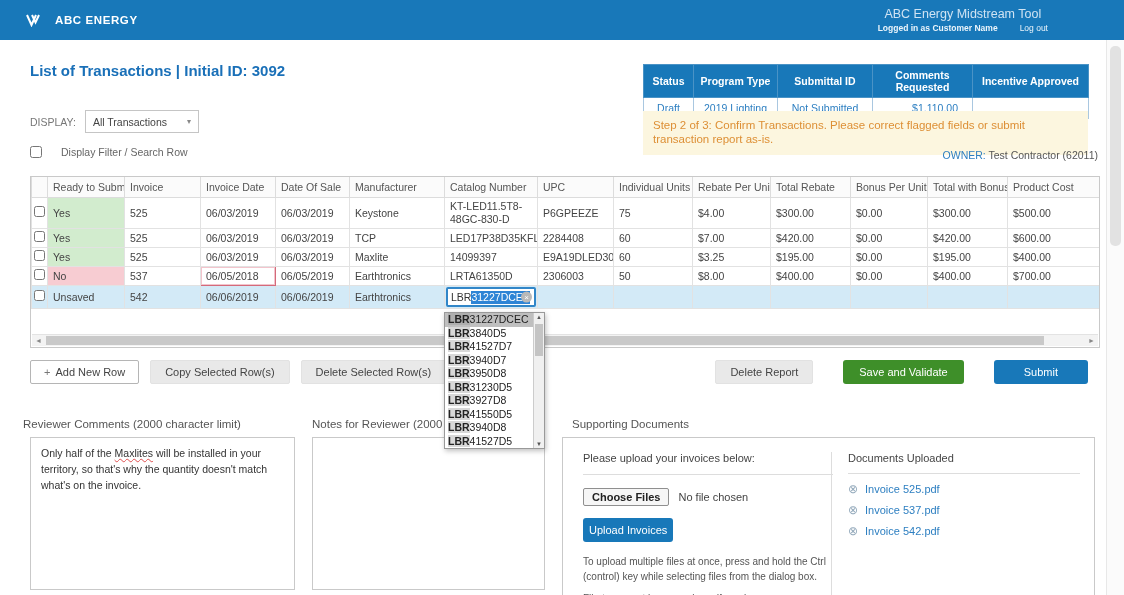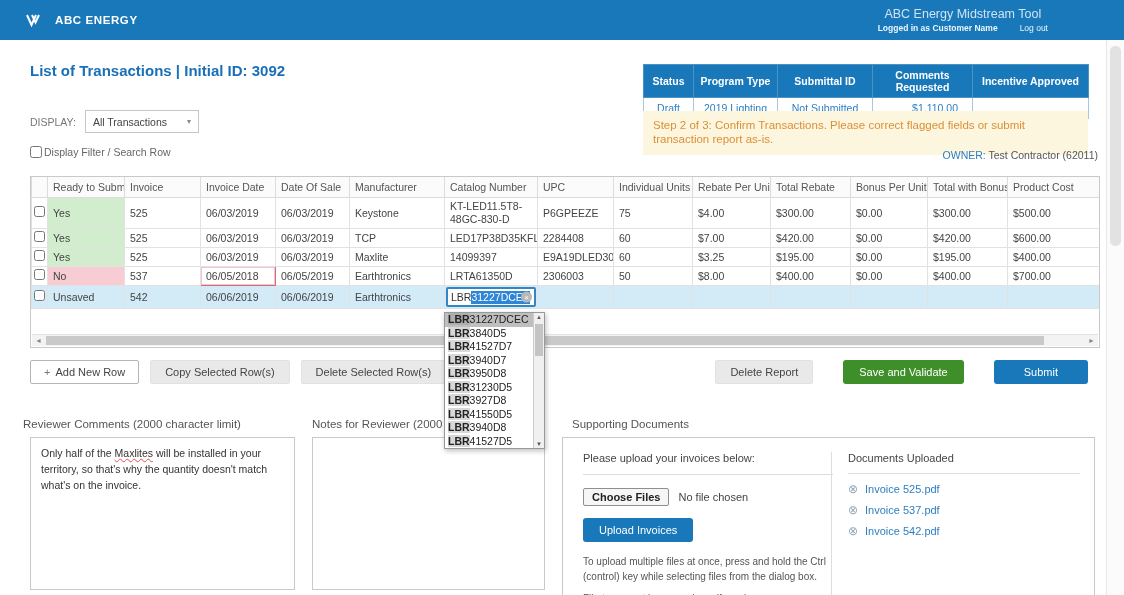--- a/index.html
+++ b/index.html
@@ -35,21 +35,21 @@
   .step-alert { position:absolute; left:643px; top:111px; width:445px; background:#fcf6df;
     color:#dd8f35; font-size:11.5px; padding:8px 10px; line-height:1.2; }
 
   
   .display-row { position:absolute; left:30px; top:110px; display:flex; align-items:center; gap:9px;
     font-size:10.5px; color:#777; }
   .select-box { width:114px; height:23px; border:1px solid #c5c5c5; background:#fff; display:flex;
     align-items:center; justify-content:space-between; padding:0 7px; font-size:10.5px; color:#444; }
   .caret { color:#888; font-size:8px; }
 
-  .filter-row { position:absolute; left:30px; top:146px; display:flex; align-items:center; gap:2px;
+  .filter-row { position:absolute; left:30px; top:146px; display:flex; align-items:center; gap:19px;
     font-size:10.5px; color:#666; }
   .filter-row input { width:12px; height:12px; margin:0; }
   .owner { position:absolute; right:26px; top:149px; font-size:10.5px; }
   .owner-label { color:#2d7fc1; }
   .owner-value { color:#555; }
 
   
   .grid-wrap { position:absolute; left:30px; top:176px; width:1070px; height:172px;
     border:1px solid #c9c9c9; overflow:hidden; background:#fff; }
   table.grid { border-collapse:collapse; table-layout:fixed; width:1070px; font-size:10.5px; color:#444; }
@@ -115,21 +115,21 @@
   .box-notes { left:312px; width:233px; height:153px; }
   .misspelled { text-decoration:underline wavy #e05050 1px; }
 
   .support-panel { position:absolute; left:562px; top:437px; width:533px; height:172px;
     border:1px solid #c9c9c9; background:#fff; }
   .upload-col { position:absolute; left:20px; top:14px; width:250px; }
   .upload-prompt { font-size:11px; color:#444; padding-bottom:10px; border-bottom:1px solid #ddd; }
   .file-row { margin-top:13px; display:flex; align-items:center; gap:9px; font-size:11px; color:#444; }
   .choose-btn { border:1px solid #8f8f8f; background:#f6f6f6; padding:2px 8px; font-size:11px;
     border-radius:2px; color:#222; font-weight:bold; }
-  .upload-btn { margin-top:12px; background:#1878b9; color:#fff; border:none; padding:6px 16px;
+  .upload-btn { margin-top:12px; background:#1878b9; color:#fff; border:none; padding:6px 6px;
     font-size:11px; border-radius:3px; }
   .hint { margin-top:13px; font-size:10px; color:#555; line-height:1.45; }
   .hint2 { margin-top:9px; font-size:10px; color:#555; }
   .docs-col { position:absolute; left:268px; top:14px; right:14px; bottom:0;
     border-left:1px solid #ddd; padding-left:16px; }
   .docs-title { font-size:11px; color:#444; padding-bottom:9px; border-bottom:1px solid #ddd; }
   .doc-item { margin-top:9px; display:flex; align-items:center; gap:7px; font-size:11px; }
   .doc-icon { color:#93a9bb; font-size:12px; line-height:12px; }
   .doc-link { color:#2d7fc1; text-decoration:none; }
 

